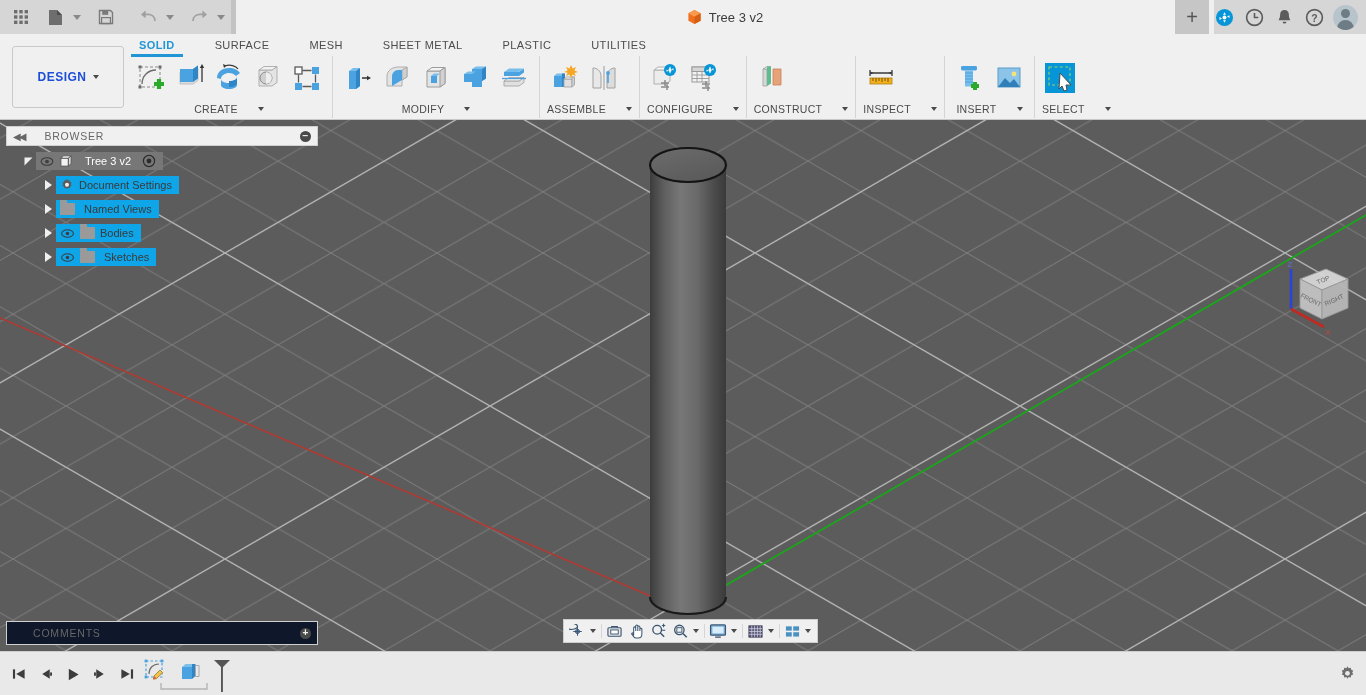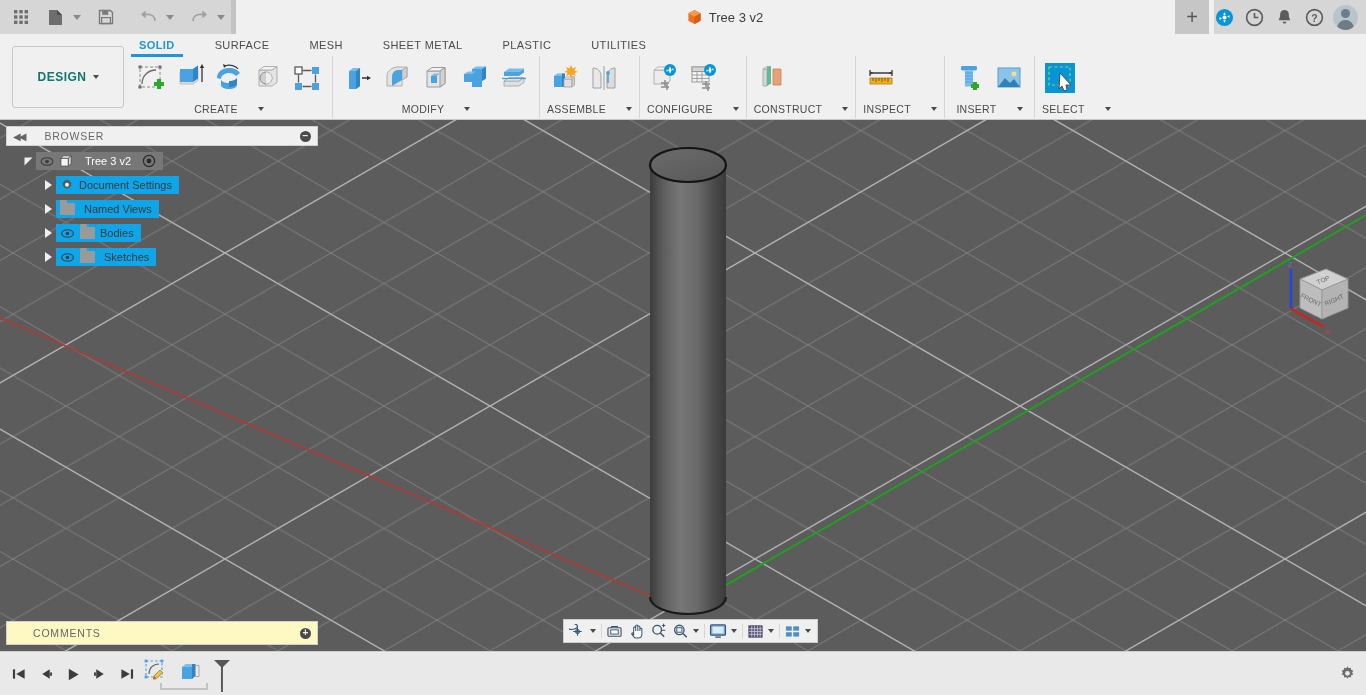--- a/index.html
+++ b/index.html
@@ -66,21 +66,21 @@
   }
   .ribtab.active{color:#2196d6;font-weight:bold;}
   .ribtab.active::after{
     content:"";position:absolute;left:-8px;right:-8px;bottom:-1px;height:3px;background:#2196d6;
   }
   .design-btn{
     position:absolute;left:12px;top:12px;width:110px;height:60px;
     border:1px solid #c9c9c9;border-radius:3px;background:#f0f0f0;
     display:flex;align-items:center;justify-content:center;gap:6px;
   }
-  .design-btn .lbl{font-size:12px;color:#0f766e;letter-spacing:.5px;font-weight:bold;}
+  .design-btn .lbl{font-size:12px;color:#1d4ed8;letter-spacing:.5px;font-weight:bold;}
   .panels{position:absolute;left:126px;top:22px;height:62px;display:flex;align-items:flex-start;}
   .panel{
     height:62px;border-right:1px solid #d4d4d4;display:flex;flex-direction:column;
     justify-content:flex-start;padding:0 7px;position:relative;
   }
   .panel:last-child{border-right:none;}
   .panel .items{display:flex;align-items:center;gap:3px;height:44px;}
   .panel .plabel{
     height:17px;display:flex;align-items:center;justify-content:center;gap:20px;
     font-size:10.5px;color:#4a4a4a;letter-spacing:.3px;
@@ -126,21 +126,21 @@
   .folder{
     width:15px;height:12px;background:#9a9a9a;border-radius:1px;position:relative;flex:none;
   }
   .folder::before{
     content:"";position:absolute;left:0;top:-3px;width:7px;height:3px;background:#9a9a9a;border-radius:1px 1px 0 0;
   }
 
   
   .comments{
     position:absolute;left:6px;top:621px;width:298px;height:22px;
-    background:#fef9c3;border:1px solid #d0d0d0;
+    background:#0f172a;border:1px solid #d0d0d0;
     display:flex;align-items:center;padding:0 6px;
   }
   .comments .ct{font-size:10.5px;color:#676767;letter-spacing:.8px;margin-left:20px;flex:1;}
 
   
   .navbar{
     position:absolute;left:563px;top:620px;height:22px;
     background:#f0f0f0;border:1px solid #cdcdcd;
     display:flex;align-items:center;padding:0 3px;gap:1px;
   }

